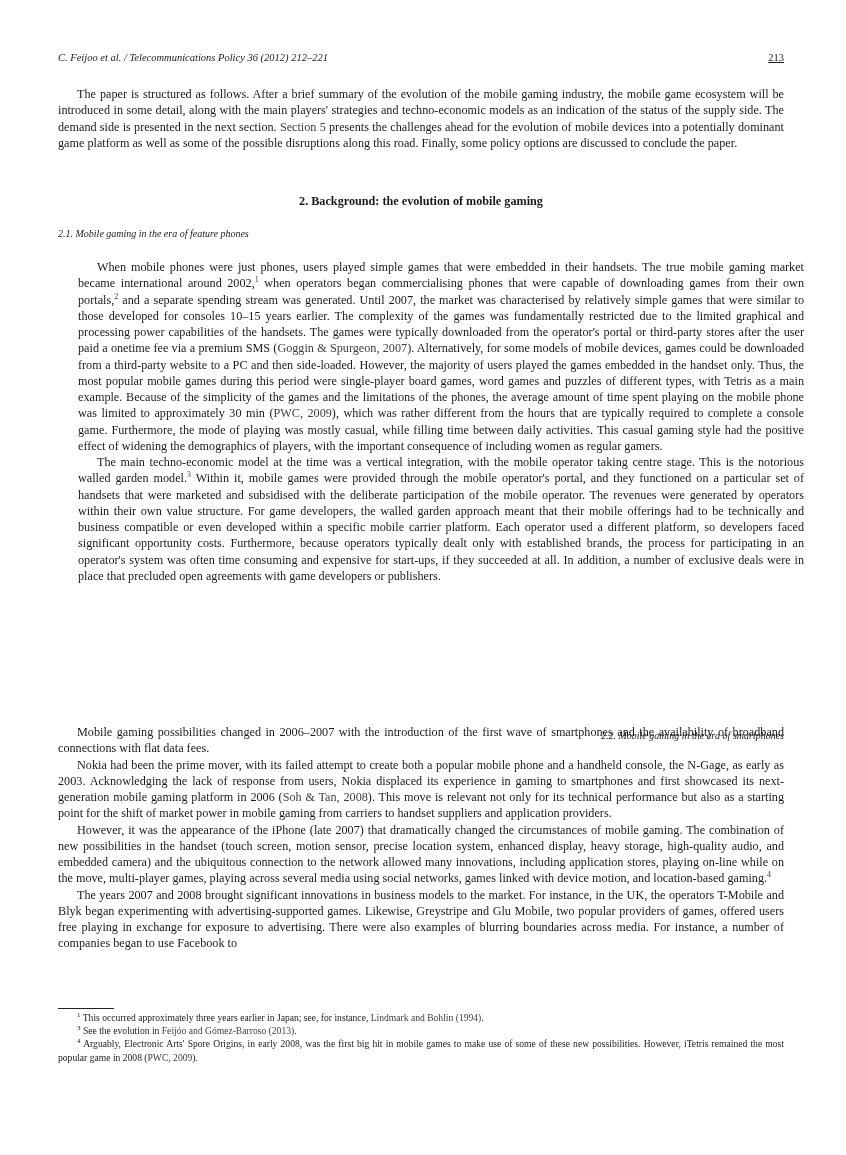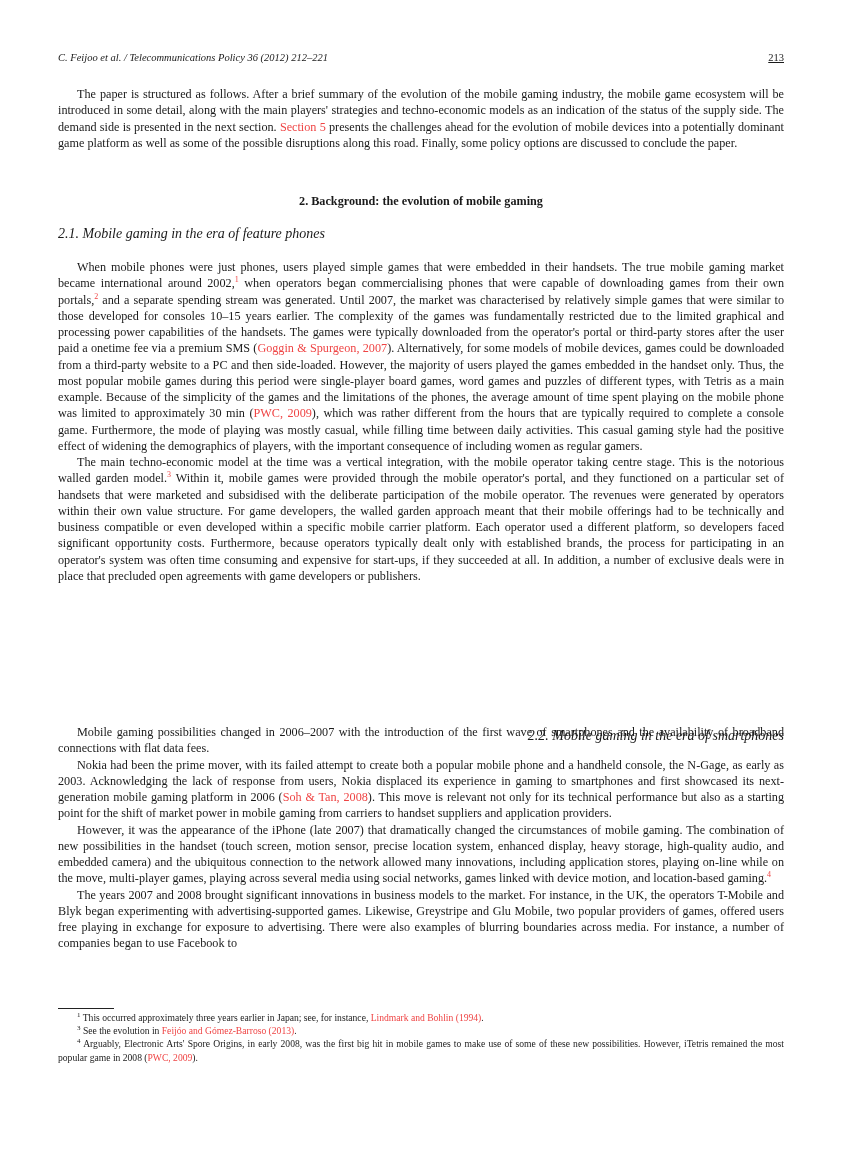--- a/index.html
+++ b/index.html
@@ -12,28 +12,28 @@
   .running-head {
     position: absolute; top: 52px; left: 0; width: 726px; height: 16px;
     font-size: 10.5px; font-style: italic;
   }
   .running-head .title { position: absolute; left: 0; right: 0; text-align: left; }
   .running-head .pageno { position: absolute; right: 0; font-style: normal; text-decoration: underline; }
   p, .para {
     margin: 0; font-size: 12.2px; line-height: 16.25px; text-align: justify;
     text-indent: 19px; hyphens: none;
   }
-  .link { color: #ef4444; text-decoration: none; cursor: pointer; }
+  .link { color: #404040; text-decoration: none; cursor: pointer; }
   sup { font-size: 8px; line-height: 0; vertical-align: 5px; }
   .block { position: absolute; left: 0; width: 726px; }
   h2 {
     margin: 0; font-size: 12.2px; font-weight: bold; line-height: 16px; text-align: center;
   }
   h3 {
-    margin: 0; font-size: 14px; font-weight: normal; font-style: italic; line-height: 16px;
+    margin: 0; font-size: 10px; font-weight: normal; font-style: italic; line-height: 16px;
   }
   .fn-rule { position: absolute; left: 0; top: 1008px; width: 56px; height: 0; border-top: 1px solid #222; }
   .footnotes { position: absolute; left: 0; top: 1011px; width: 726px; }
   .fn { font-size: 9.6px; line-height: 13.2px; text-align: justify; text-indent: 19px; margin: 0; }
   .fn sup { font-size: 7px; vertical-align: 4px; }
 </style>
 </head>
 <body>
 
 <div class="page">
@@ -48,21 +48,21 @@
   </div>
 
   <div class="block" style="top:193px;">
     <h2>2.  Background: the evolution of mobile gaming</h2>
   </div>
 
   <div class="block" style="top:226px;">
     <h3>2.1.  Mobile gaming in the era of feature phones</h3>
   </div>
 
-  <div class="block" style="top:259px;">
+  <div class="block" style="top:259px;margin-left:20px;">
     <p><span>When mobile phones were just phones, users played simple games that were embedded in their handsets. The true mobile gaming market became international around 2002,</span><sup><a class="link">1</a></sup><span> when operators began commercialising phones that were capable of downloading games from their own portals,</span><sup><a class="link">2</a></sup><span> and a separate spending stream was generated. Until 2007, the market was characterised by relatively simple games that were similar to those developed for consoles 10–15 years earlier. The complexity of the games was fundamentally restricted due to the limited graphical and processing power capabilities of the handsets. The games were typically downloaded from the operator's portal or third-party stores after the user paid a onetime fee via a premium SMS (</span><a class="link">Goggin &amp; Spurgeon, 2007</a><span>). Alternatively, for some models of mobile devices, games could be downloaded from a third-party website to a PC and then side-loaded. However, the majority of users played the games embedded in the handset only. Thus, the most popular mobile games during this period were single-player board games, word games and puzzles of different types, with Tetris as a main example. Because of the simplicity of the games and the limitations of the phones, the average amount of time spent playing on the mobile phone was limited to approximately 30 min (</span><a class="link">PWC, 2009</a><span>), which was rather different from the hours that are typically required to complete a console game. Furthermore, the mode of playing was mostly casual, while filling time between daily activities. This casual gaming style had the positive effect of widening the demographics of players, with the important consequence of including women as regular gamers.</span></p>
     <p><span>The main techno-economic model at the time was a vertical integration, with the mobile operator taking centre stage. This is the notorious walled garden model.</span><sup><a class="link">3</a></sup><span> Within it, mobile games were provided through the mobile operator's portal, and they functioned on a particular set of handsets that were marketed and subsidised with the deliberate participation of the mobile operator. The revenues were generated by operators within their own value structure. For game developers, the walled garden approach meant that their mobile offerings had to be technically and business compatible or even developed within a specific mobile carrier platform. Each operator used a different platform, so developers faced significant opportunity costs. Furthermore, because operators typically dealt only with established brands, the process for participating in an operator's system was often time consuming and expensive for start-ups, if they succeeded at all. In addition, a number of exclusive deals were in place that precluded open agreements with game developers or publishers.</span></p>
   </div>
 
   <div class="block" style="top:728px;text-align:right;">
     <h3>2.2.  Mobile gaming in the era of smartphones</h3>
   </div>
 
   <div class="block" style="top:724px;">
     <p>Mobile gaming possibilities changed in 2006–2007 with the introduction of the first wave of smartphones and the availability of broadband connections with flat data fees.</p>

